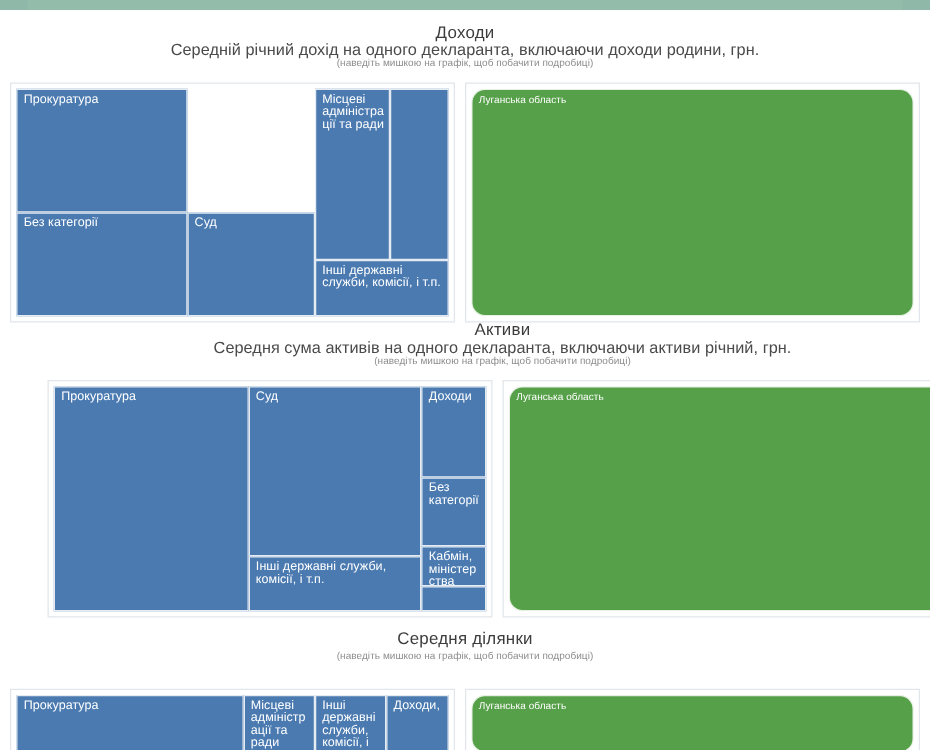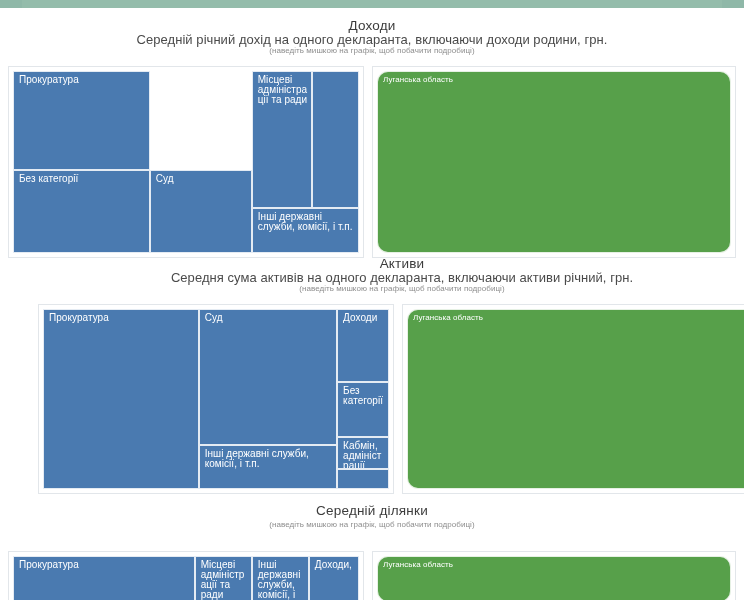--- a/index.html
+++ b/index.html
@@ -156,38 +156,38 @@
             <div class="cell blue" style="left: 45%; top: 75.5%; width: 40%; height: 24.5%;">
               <span class="lbl">Інші державні служби, комісії, і т.п.</span>
             </div>
             <div class="cell blue" style="left: 85%; top: 0%; width: 15%; height: 40.5%;">
               <span class="lbl">Доходи</span>
             </div>
             <div class="cell blue" style="left: 85%; top: 40.5%; width: 15%; height: 30.5%;">
               <span class="lbl">Без категорії</span>
             </div>
             <div class="cell blue" style="left: 85%; top: 71%; width: 15%; height: 18%;">
-              <span class="lbl">Кабмін, адміністрації</span>
+              <span class="lbl">Кабмін, міністерства</span>
             </div>
             <div class="cell blue" style="left: 85%; top: 89%; width: 15%; height: 11%;"></div>
           </div>
       </div>
       <div class="panel right" style="height:190px;">
         <div class="tm" id="tm-1-right">
             <div class="cell green" style="left: 0%; top: 0%; width: 100%; height: 100%;">
               <span class="lbl">Луганська область</span>
             </div>
           </div>
       </div>
     </div>
   </div>
 
   <div class="section" id="sec-2" style="top:503px;">
     <div class="sec-head">
-      <div class="sec-title">Середній ділянки</div>
+      <div class="sec-title">Середня ділянки</div>
       <div class="sec-hint">(наведіть мишкою на графік, щоб побачити подробиці)</div>
     </div>
     <div class="charts" id="charts-2" style="top:48px; height:56px;">
       <div class="panel left" style="height:56px;">
         <div class="tm" id="tm-2-left">
             <div class="cell blue" style="left: 0%; top: 0%; width: 52.5%; height: 100%;">
               <span class="lbl">Прокуратура</span>
             </div>
             <div class="cell blue" style="left: 52.5%; top: 0%; width: 16.5%; height: 100%;">
               <span class="lbl">Місцеві адміністрації та ради</span>

